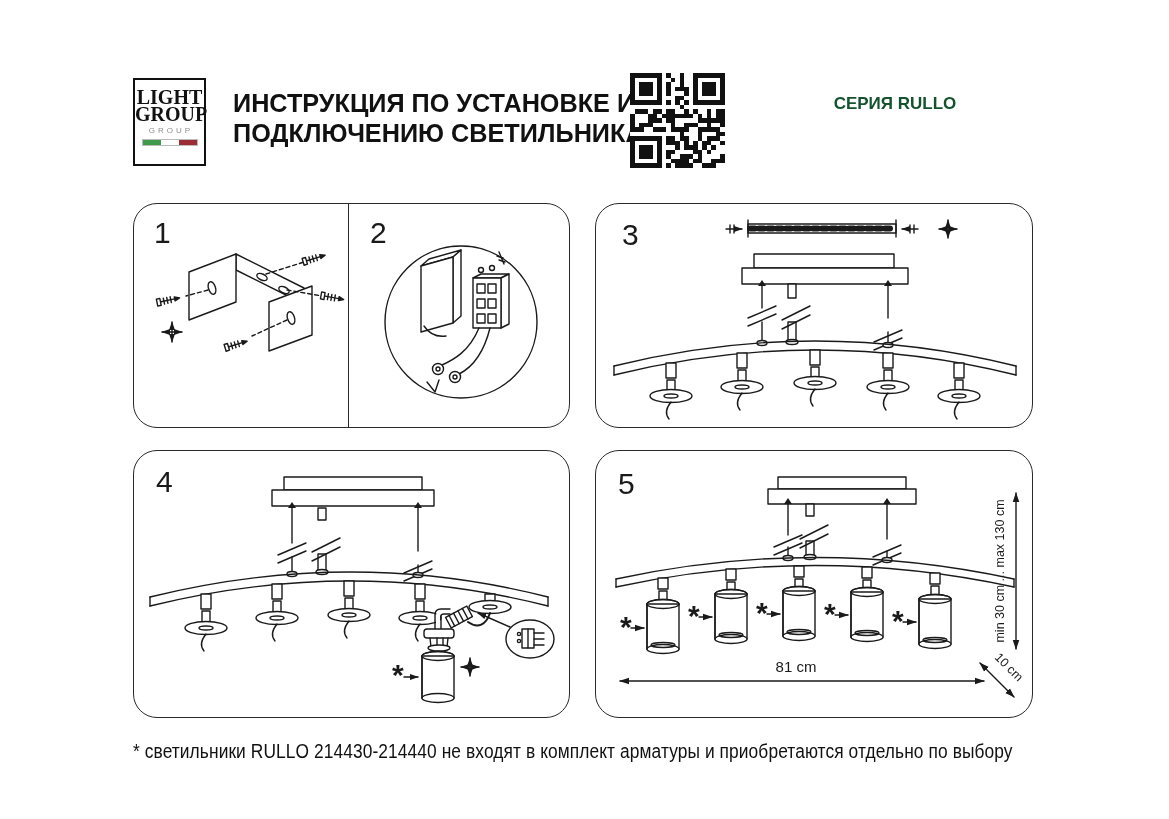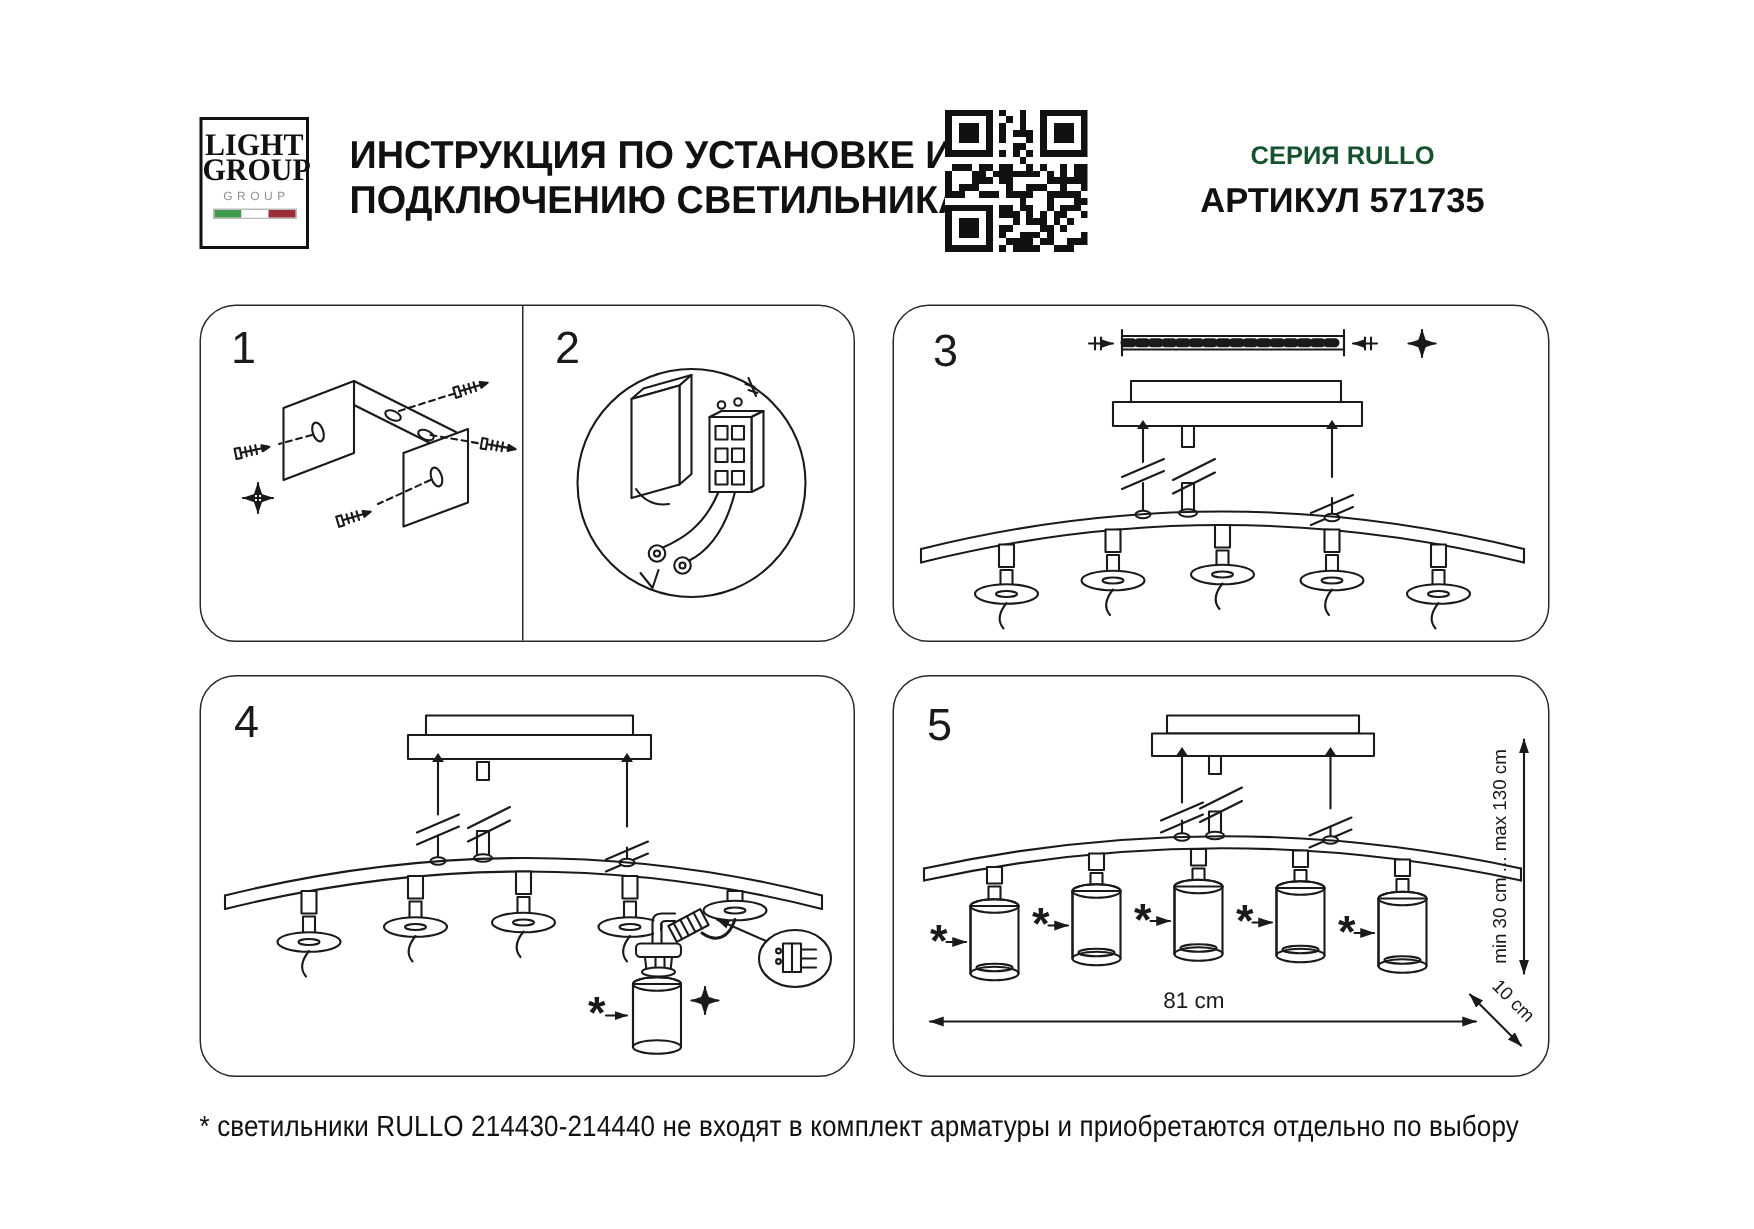--- a/index.html
+++ b/index.html
@@ -295,21 +295,20 @@
           <rect x="12" y="20" width="1" height="1"></rect>
           <rect x="13" y="20" width="1" height="1"></rect>
           <rect x="16" y="20" width="1" height="1"></rect>
           <rect x="17" y="20" width="1" height="1"></rect>
           <rect x="18" y="20" width="1" height="1"></rect>
         </g>
       </svg>
   </div>
 
   <div id="series">СЕРИЯ RULLO</div>
-  <div id="article">АРТИКУЛ 571735</div>
 
   <div class="panel" id="panel12">
     <div class="divider"></div>
     <span class="stepnum" style="left:20px;top:12px;">1</span>
     <span class="stepnum" style="left:236px;top:12px;">2</span>
 
     <svg width="215" height="221" viewBox="0 0 215 221">
       <defs>
         <marker id="a1" viewBox="0 0 12 8" refX="11" refY="4" markerWidth="9" markerHeight="7" orient="auto-start-reverse" markerUnits="userSpaceOnUse">
             <path d="M0,0L12,4L0,8z" fill="#1a1a1a"></path>

